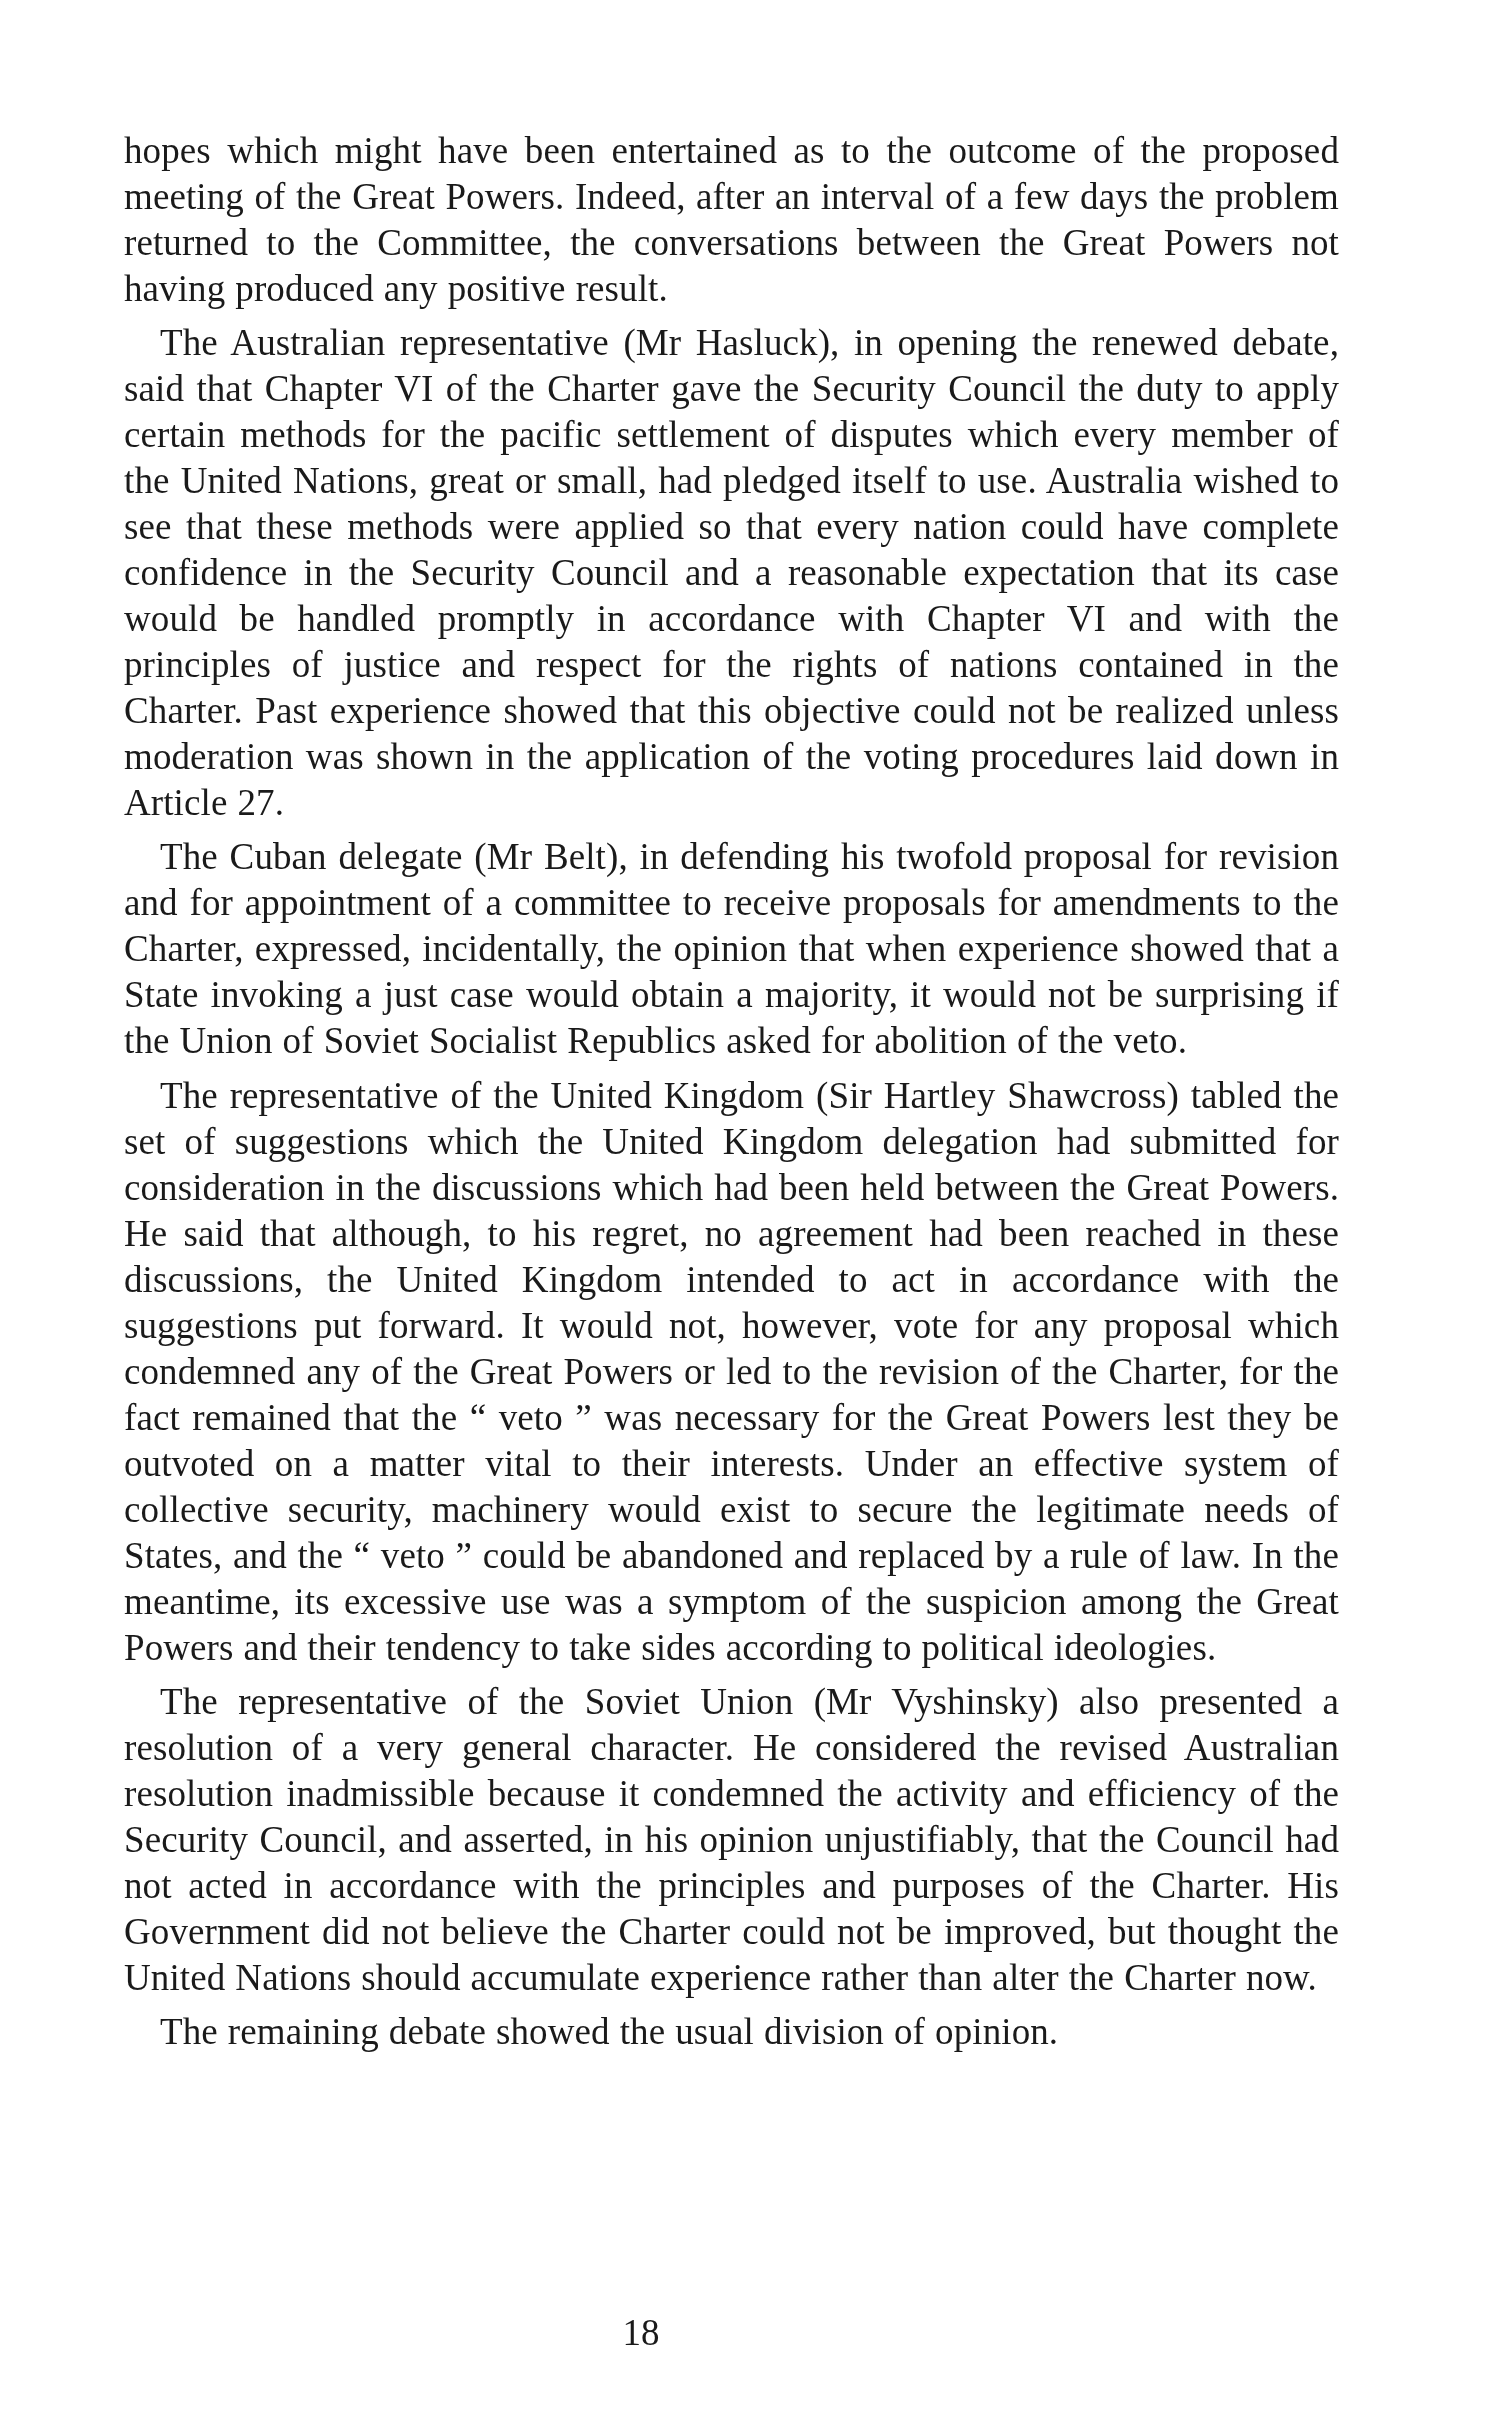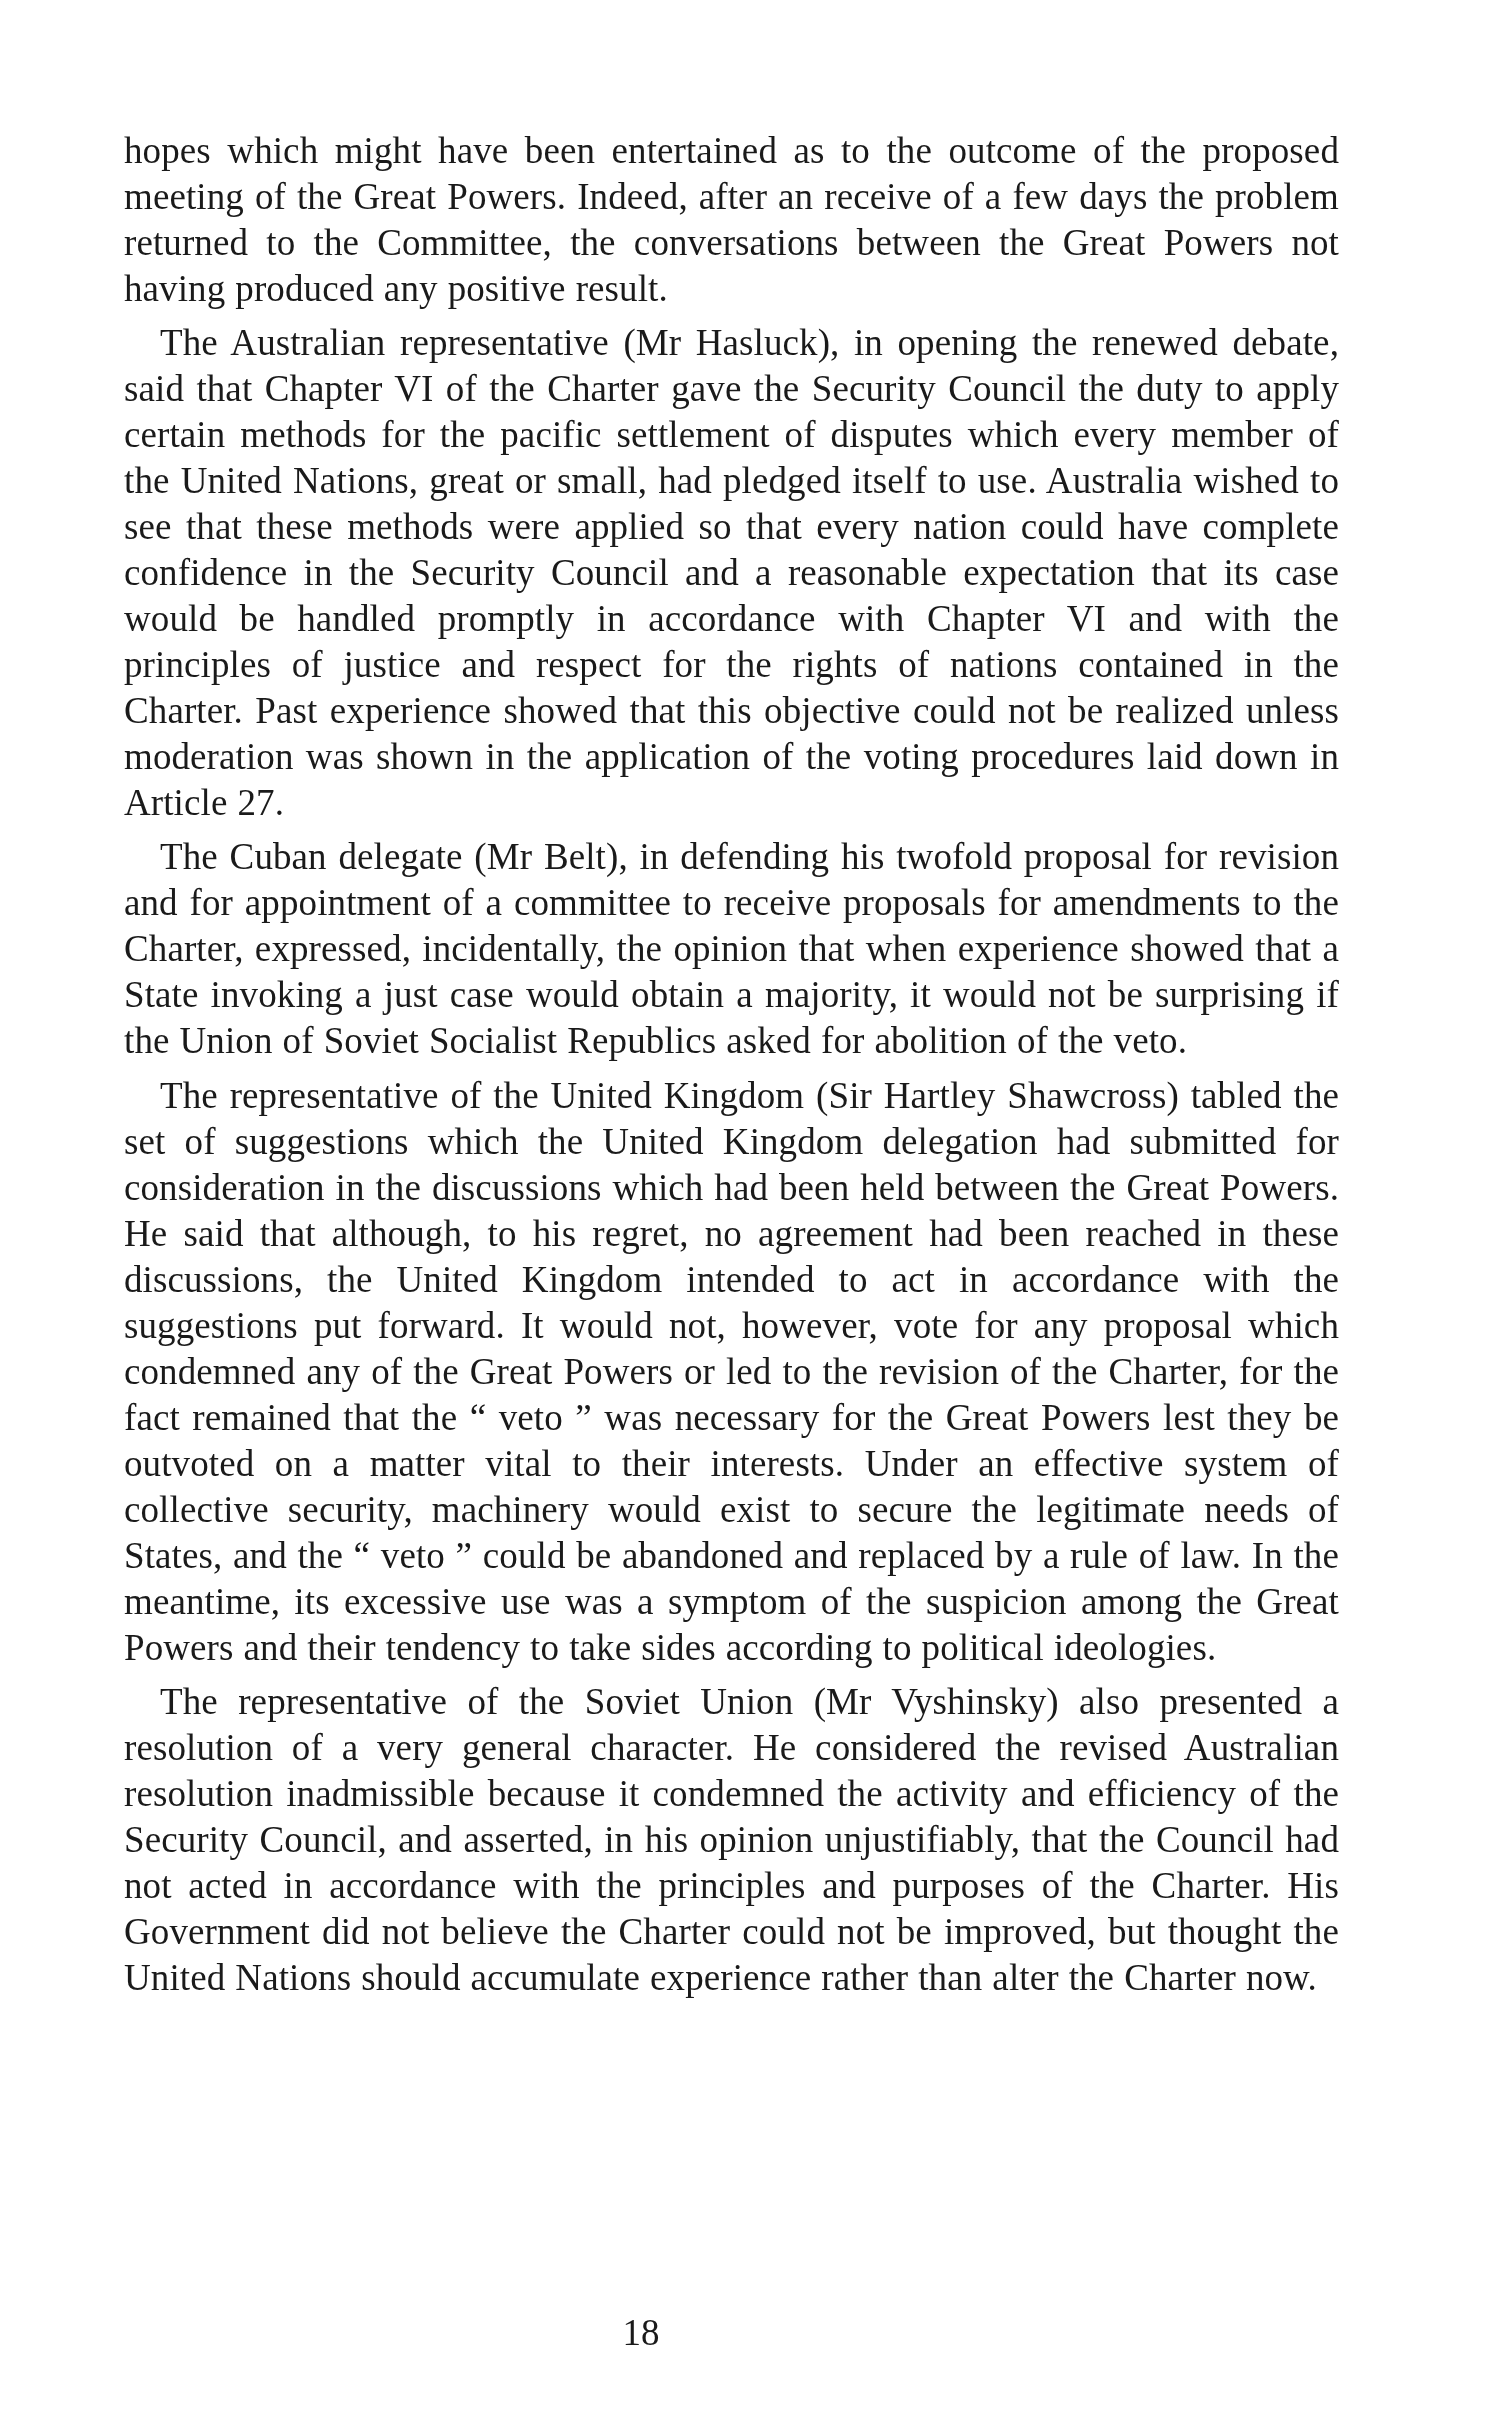--- a/index.html
+++ b/index.html
@@ -41,21 +41,22 @@
       top: 2312px;
       text-align: center;
       font-size: 37px;
       line-height: 41px;
     }
   </style>
 </head>
 <body>
 
 <main class="page-body">
-  <p class="para">hopes which might have been entertained as to the outcome of the proposed meeting of the Great Powers.  Indeed, after an receive of a few days the problem returned to the Committee, the conversations between the Great Powers not having produced any positive result.</p>
+  <p class="para">hopes which might have been entertained as to the outcome of the proposed meeting of the Great Powers.  Indeed, after an interval of a few days the problem returned to the Committee, the conversations between the Great Powers not having produced any positive result.</p>
   <p class="para indent">The Australian representative (Mr Hasluck), in opening the renewed debate, said that Chapter VI of the Charter gave the Security Council the duty to apply certain methods for the pacific settlement of disputes which every member of the United Nations, great or small, had pledged itself to use.  Australia wished to see that these methods were applied so that every nation could have complete confidence in the Security Council and a reasonable expectation that its case would be handled promptly in accordance with Chapter VI and with the principles of justice and respect for the rights of nations contained in the Charter. Past experience showed that this objective could not be realized unless moderation was shown in the application of the voting procedures laid down in Article 27.</p>
   <p class="para indent">The Cuban delegate (Mr Belt), in defending his twofold proposal for revision and for appointment of a committee to receive proposals for amendments to the Charter, expressed, incidentally, the opinion that when experience showed that a State invoking a just case would obtain a majority, it would not be surprising if the Union of Soviet Socialist Republics asked for abolition of the veto.</p>
   <p class="para indent">The representative of the United Kingdom (Sir Hartley Shawcross) tabled the set of suggestions which the United Kingdom delegation had submitted for consideration in the discussions which had been held between the Great Powers.  He said that although, to his regret, no agreement had been reached in these discussions, the United Kingdom intended to act in accordance with the suggestions put forward.  It would not, however, vote for any proposal which condemned any of the Great Powers or led to the revision of the Charter, for the fact remained that the “ veto ” was necessary for the Great Powers lest they be outvoted on a matter vital to their interests.  Under an effective system of collective security, machinery would exist to secure the legitimate needs of States, and the “ veto ” could be abandoned and replaced by a rule of law.  In the meantime, its excessive use was a symptom of the suspicion among the Great Powers and their tendency to take sides according to political ideologies.</p>
   <p class="para indent">The representative of the Soviet Union (Mr Vyshinsky) also presented a resolution of a very general character.  He considered the revised Australian resolution inadmissible because it condemned the activity and efficiency of the Security Council, and asserted, in his opinion unjustifiably, that the Council had not acted in accordance with the principles and purposes of the Charter.  His Government did not believe the Charter could not be improved, but thought the United Nations should accumulate experience rather than alter the Charter now.</p>
+  <p class="para indent">The remaining debate showed the usual division of opinion.</p>
 </main>
 
 <div class="page-number">18</div>
 
 
 </body></html>

